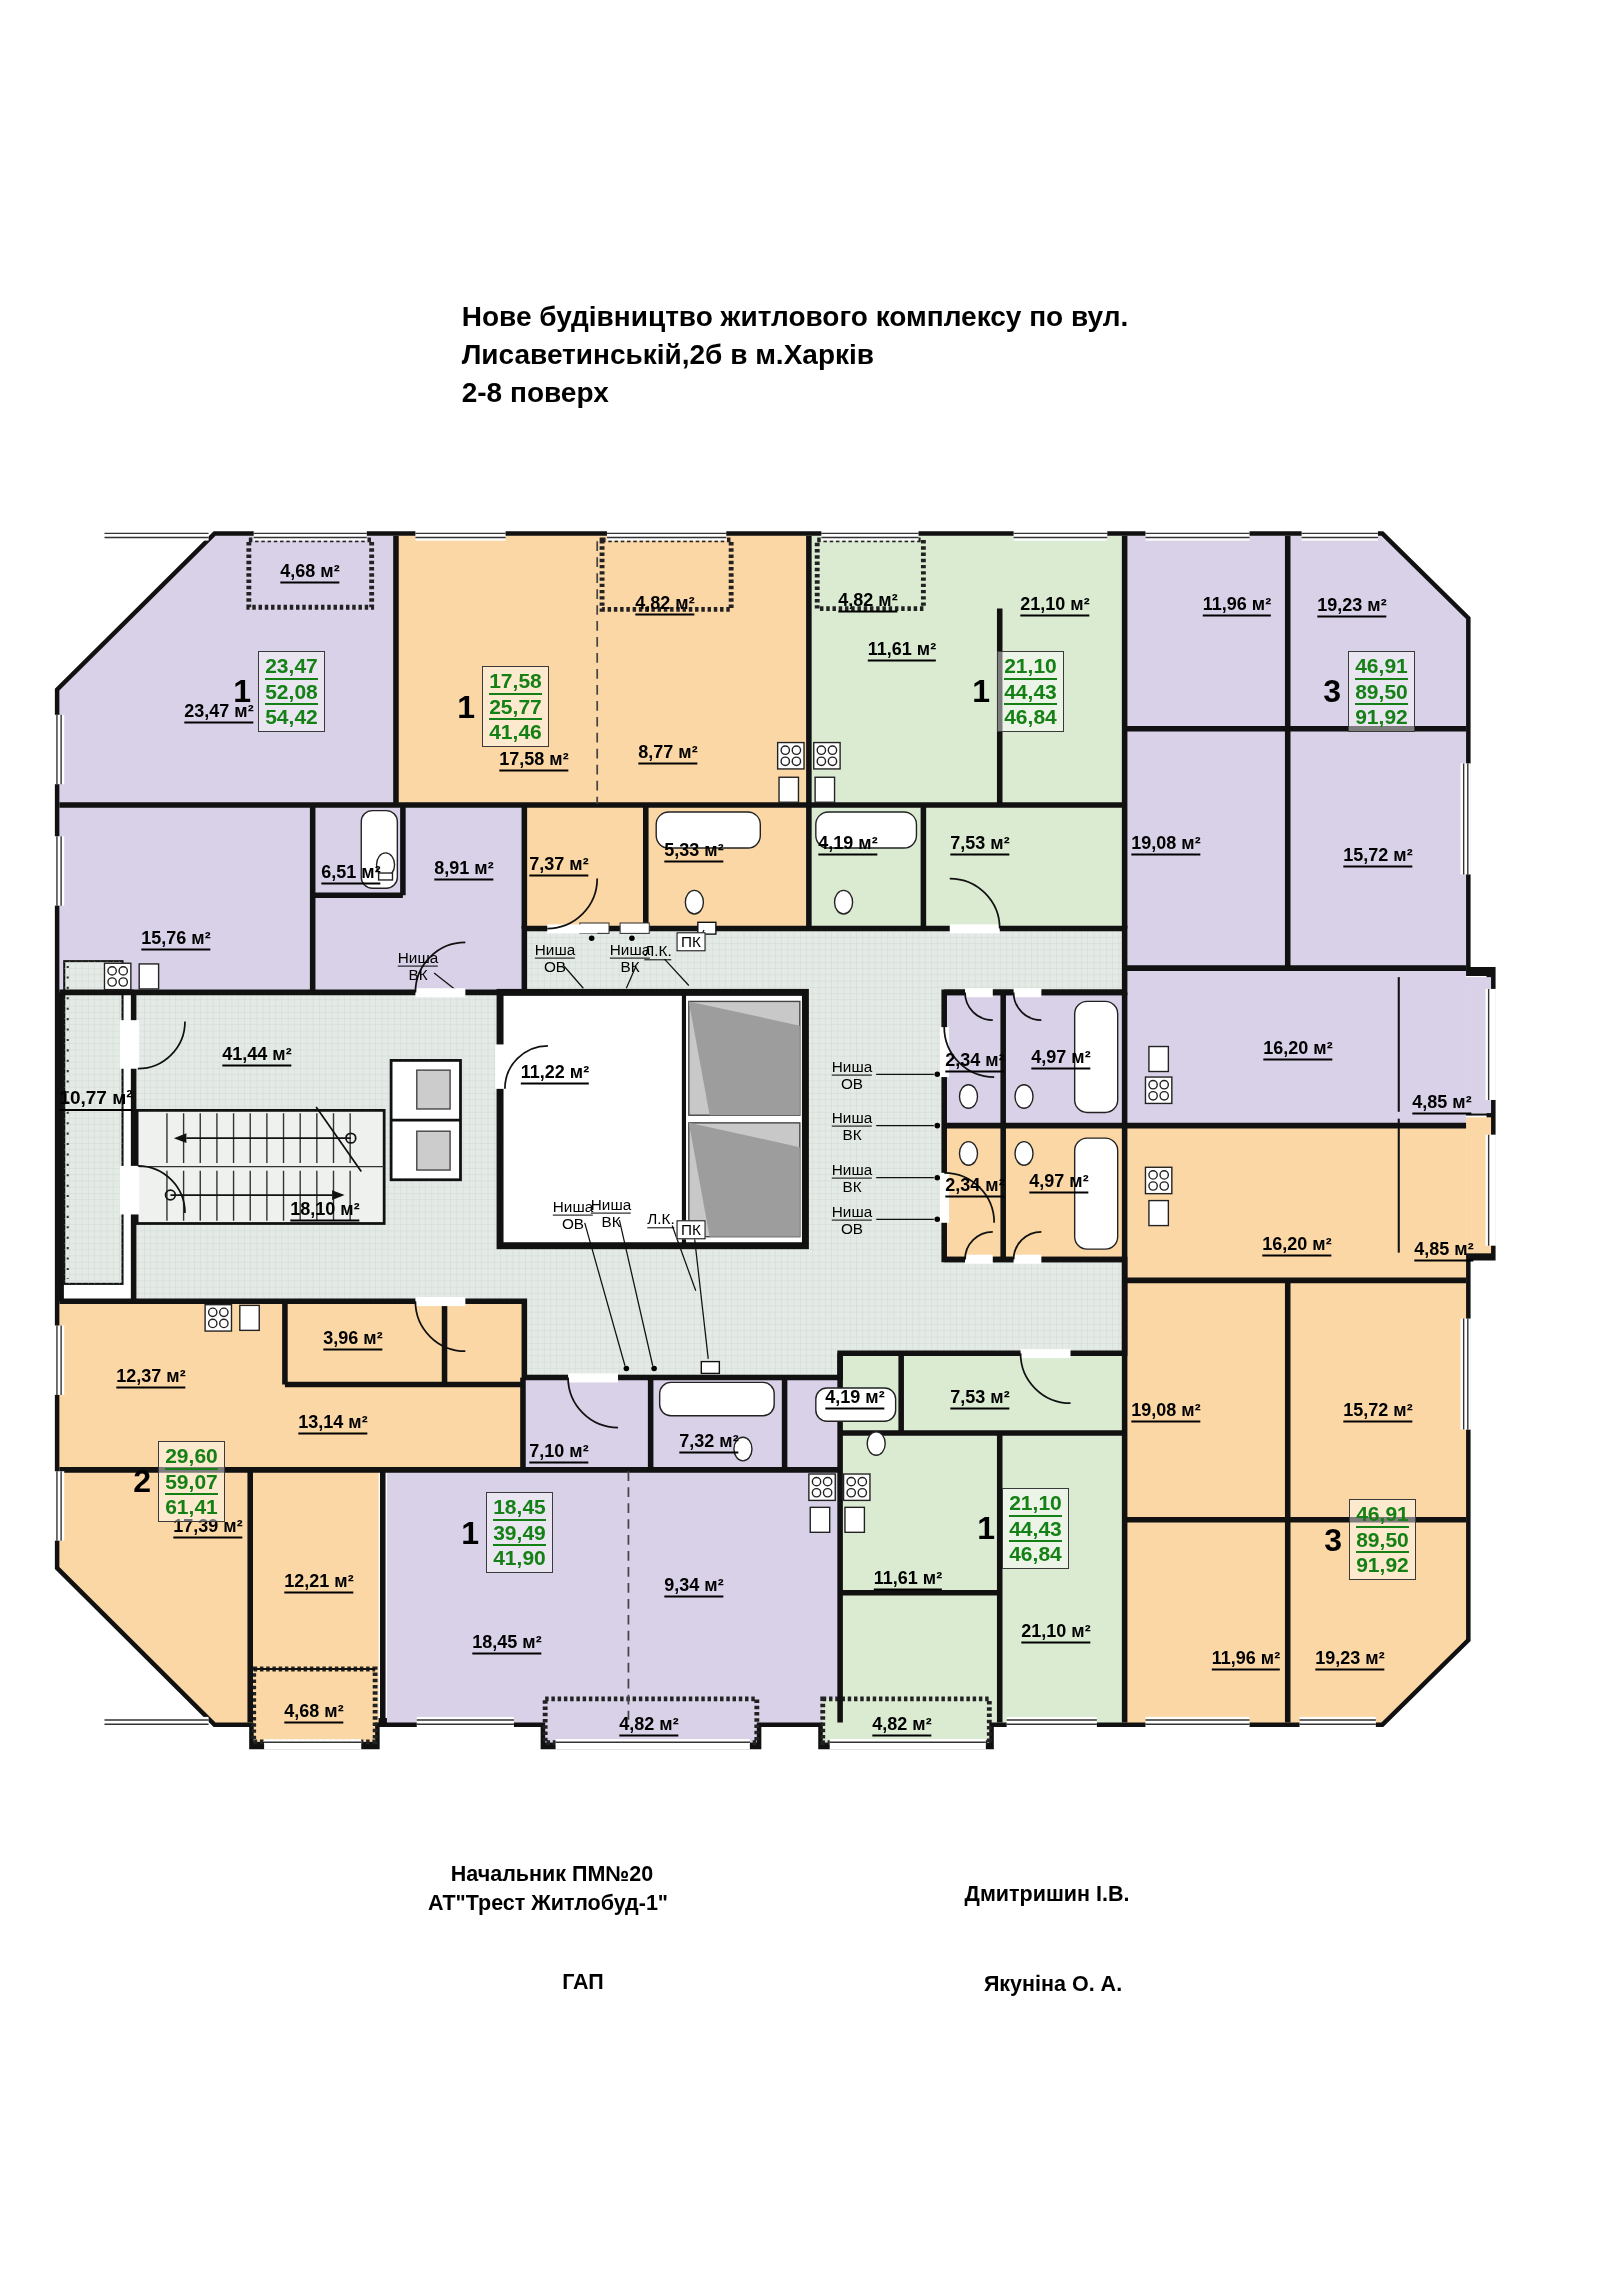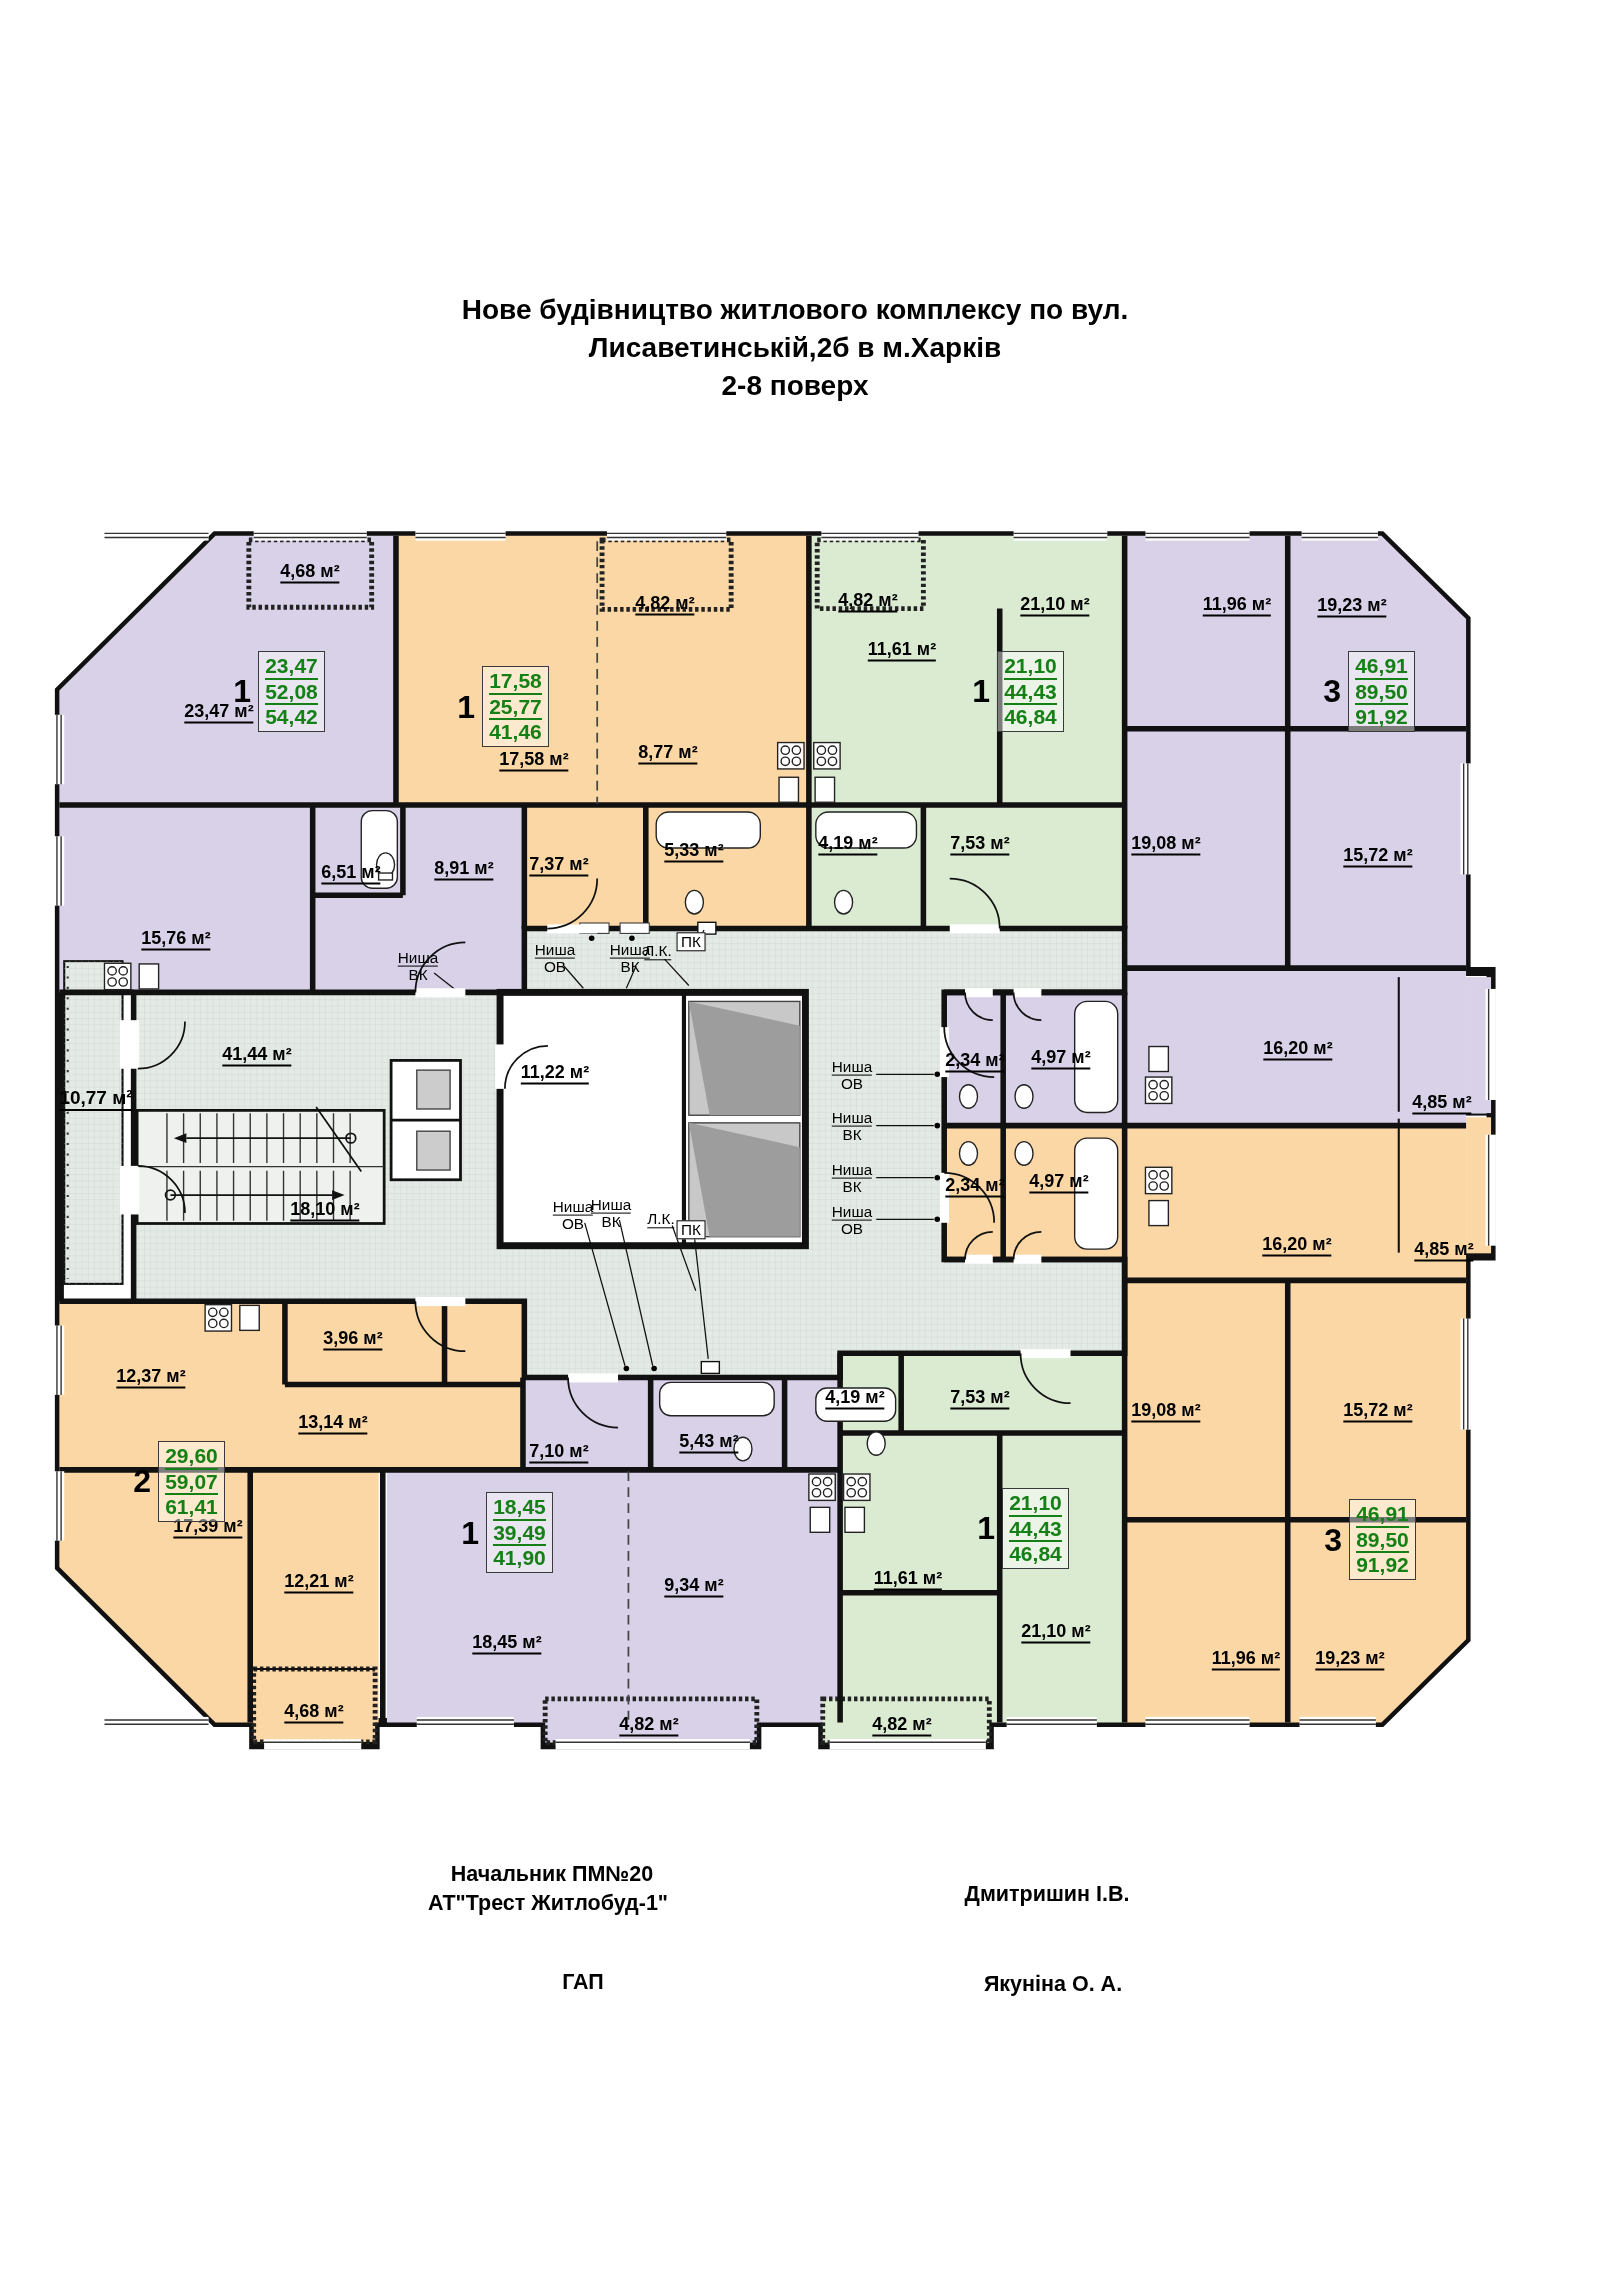--- a/index.html
+++ b/index.html
@@ -1,20 +1,20 @@
 <!DOCTYPE html>
 <html style="font-size:11px"><head>
 <meta charset="utf-8">
 <style>
   html,body{margin:0;padding:0}
   body{width:1624px;height:2295px;background:#fff;position:relative;
        font-family:"Liberation Sans","DejaVu Sans",sans-serif;color:#000;overflow:hidden}
   #plan-svg{position:absolute;left:0;top:0}
-  .title{position:absolute;left:795px;top:291px;transform:translateX(-50%);
-         text-align:center;font-weight:bold;font-size:28px;line-height:38px;white-space:nowrap}
+  .title{position:absolute;left:795px;top:298px;transform:translateX(-50%);
+         text-align:left;font-weight:bold;font-size:28px;line-height:38px;white-space:nowrap}
   .plan-label{position:absolute;transform:translate(-50%,-50%);font-weight:bold;
               font-size:18px;white-space:nowrap;z-index:5}
   .plan-label .u{border-bottom:2.1px solid #000;padding-bottom:0.7px}
   .niche{font-size:15.3px;font-weight:400;text-align:center;line-height:17.4px}
   .niche .u1{border-bottom:1.4px solid #000}
   .pk .u1{border:1.4px solid #000;padding:0 3.5px;background:#fff}
   .stat-box{position:absolute;border:1.4px solid #3a3a3a;background:rgba(255,255,255,.45);
             padding:2.1px 6.2px;text-align:center;z-index:6}
   .stat-box .v{display:block;font-weight:bold;font-size:21px;line-height:23.6px;color:#158015}
   .stat-box .vu{border-bottom:2.1px solid #158015}
@@ -380,21 +380,21 @@
 <div class="plan-label" style="left:1378px;top:1410px"><span class="u">15,72 м²</span></div>
 <div class="plan-label" style="left:1246px;top:1658px"><span class="u">11,96 м²</span></div>
 <div class="plan-label" style="left:1350px;top:1658px"><span class="u">19,23 м²</span></div>
 <div class="plan-label" style="left:151px;top:1376px"><span class="u">12,37 м²</span></div>
 <div class="plan-label" style="left:353px;top:1338px"><span class="u">3,96 м²</span></div>
 <div class="plan-label" style="left:333px;top:1422px"><span class="u">13,14 м²</span></div>
 <div class="plan-label" style="left:208px;top:1526px"><span class="u">17,39 м²</span></div>
 <div class="plan-label" style="left:319px;top:1581px"><span class="u">12,21 м²</span></div>
 <div class="plan-label" style="left:314px;top:1711px"><span class="u">4,68 м²</span></div>
 <div class="plan-label" style="left:559px;top:1451px"><span class="u">7,10 м²</span></div>
-<div class="plan-label" style="left:709px;top:1441px"><span class="u">5,43 м²</span></div>
+<div class="plan-label" style="left:709px;top:1441px"><span class="u">7,32 м²</span></div>
 <div class="plan-label" style="left:694px;top:1585px"><span class="u">9,34 м²</span></div>
 <div class="plan-label" style="left:507px;top:1642px"><span class="u">18,45 м²</span></div>
 <div class="plan-label" style="left:649px;top:1724px"><span class="u">4,82 м²</span></div>
 <div class="plan-label" style="left:855px;top:1397px"><span class="u">4,19 м²</span></div>
 <div class="plan-label" style="left:980px;top:1397px"><span class="u">7,53 м²</span></div>
 <div class="plan-label" style="left:908px;top:1578px"><span class="u">11,61 м²</span></div>
 <div class="plan-label" style="left:1056px;top:1631px"><span class="u">21,10 м²</span></div>
 <div class="plan-label" style="left:902px;top:1724px"><span class="u">4,82 м²</span></div>
 <div class="plan-label" style="left:257px;top:1054px"><span class="u">41,44 м²</span></div>
 <div class="plan-label" style="left:96px;top:1098px;font-size:19px"><span class="u">10,77 м²</span></div>

